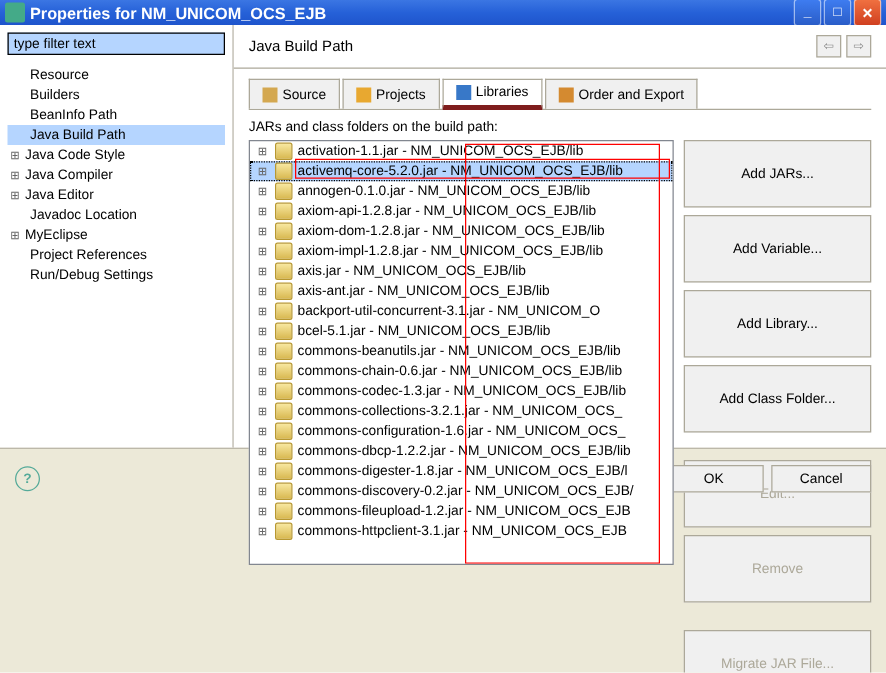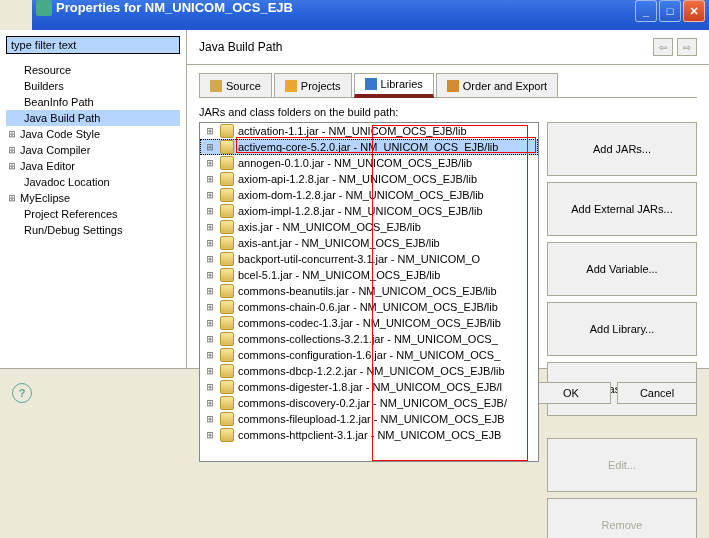--- a/index.html
+++ b/index.html
@@ -1,18 +1,18 @@
 <!DOCTYPE html>
 <html><head>
   <meta charset="utf-8">
   <style>
     * { box-sizing: border-box; margin: 0; padding: 0; font-family: Tahoma, sans-serif; font-size: 11px; }
     body { background: #ece9d8; width: 709px; height: 538px; overflow: hidden; }
     
-    .titlebar { height: 30px; background: linear-gradient(to bottom, #3b76e3 0%, #2661d8 50%, #1e54cc 100%); display: flex; padding: 0 4px; color: white; font-weight: bold; margin-left: 32px; }
+    .titlebar { height: 20px; background: linear-gradient(to bottom, #3b76e3 0%, #2661d8 50%, #1e54cc 100%); display: flex; align-items: center; padding: 0 4px; color: white; font-weight: bold; }
     .titlebar-icon { width: 16px; height: 16px; background: #4a8; border-radius: 2px; margin-right: 4px; }
     .titlebar-text { flex: 1; font-size: 13px; }
     .titlebar-buttons { display: flex; gap: 2px; }
     .tb-btn { width: 22px; height: 22px; border: 1px solid #fff8; border-radius: 3px; display: flex; align-items: center; justify-content: center; color: white; font-weight: bold; cursor: pointer; }
     .tb-min { background: linear-gradient(#3e7cf0, #2a5dc8); }
     .tb-max { background: linear-gradient(#3e7cf0, #2a5dc8); }
     .tb-close { background: linear-gradient(#f07040, #d04020); }
     
     .main-area { display: flex; height: 338px; background: white; }
     
@@ -257,21 +257,20 @@
             </div>
             <div class="jar-item">
               <span class="jar-expand">⊞</span>
               <span class="jar-icon"></span>
               <span>commons-httpclient-3.1.jar - NM_UNICOM_OCS_EJB</span>
             </div>
           </div>
 
         <div class="button-col">
           <button class="side-btn">Add JARs...</button>
-          <button class="side-btn">Add External JARs...</button>
           <button class="side-btn">Add Variable...</button>
           <button class="side-btn">Add Library...</button>
           <button class="side-btn">Add Class Folder...</button>
           <div class="btn-gap"></div>
           <button class="side-btn disabled">Edit...</button>
           <button class="side-btn disabled">Remove</button>
           <div class="btn-gap"></div>
           <button class="side-btn disabled">Migrate JAR File...</button>
         </div>
       </div>

